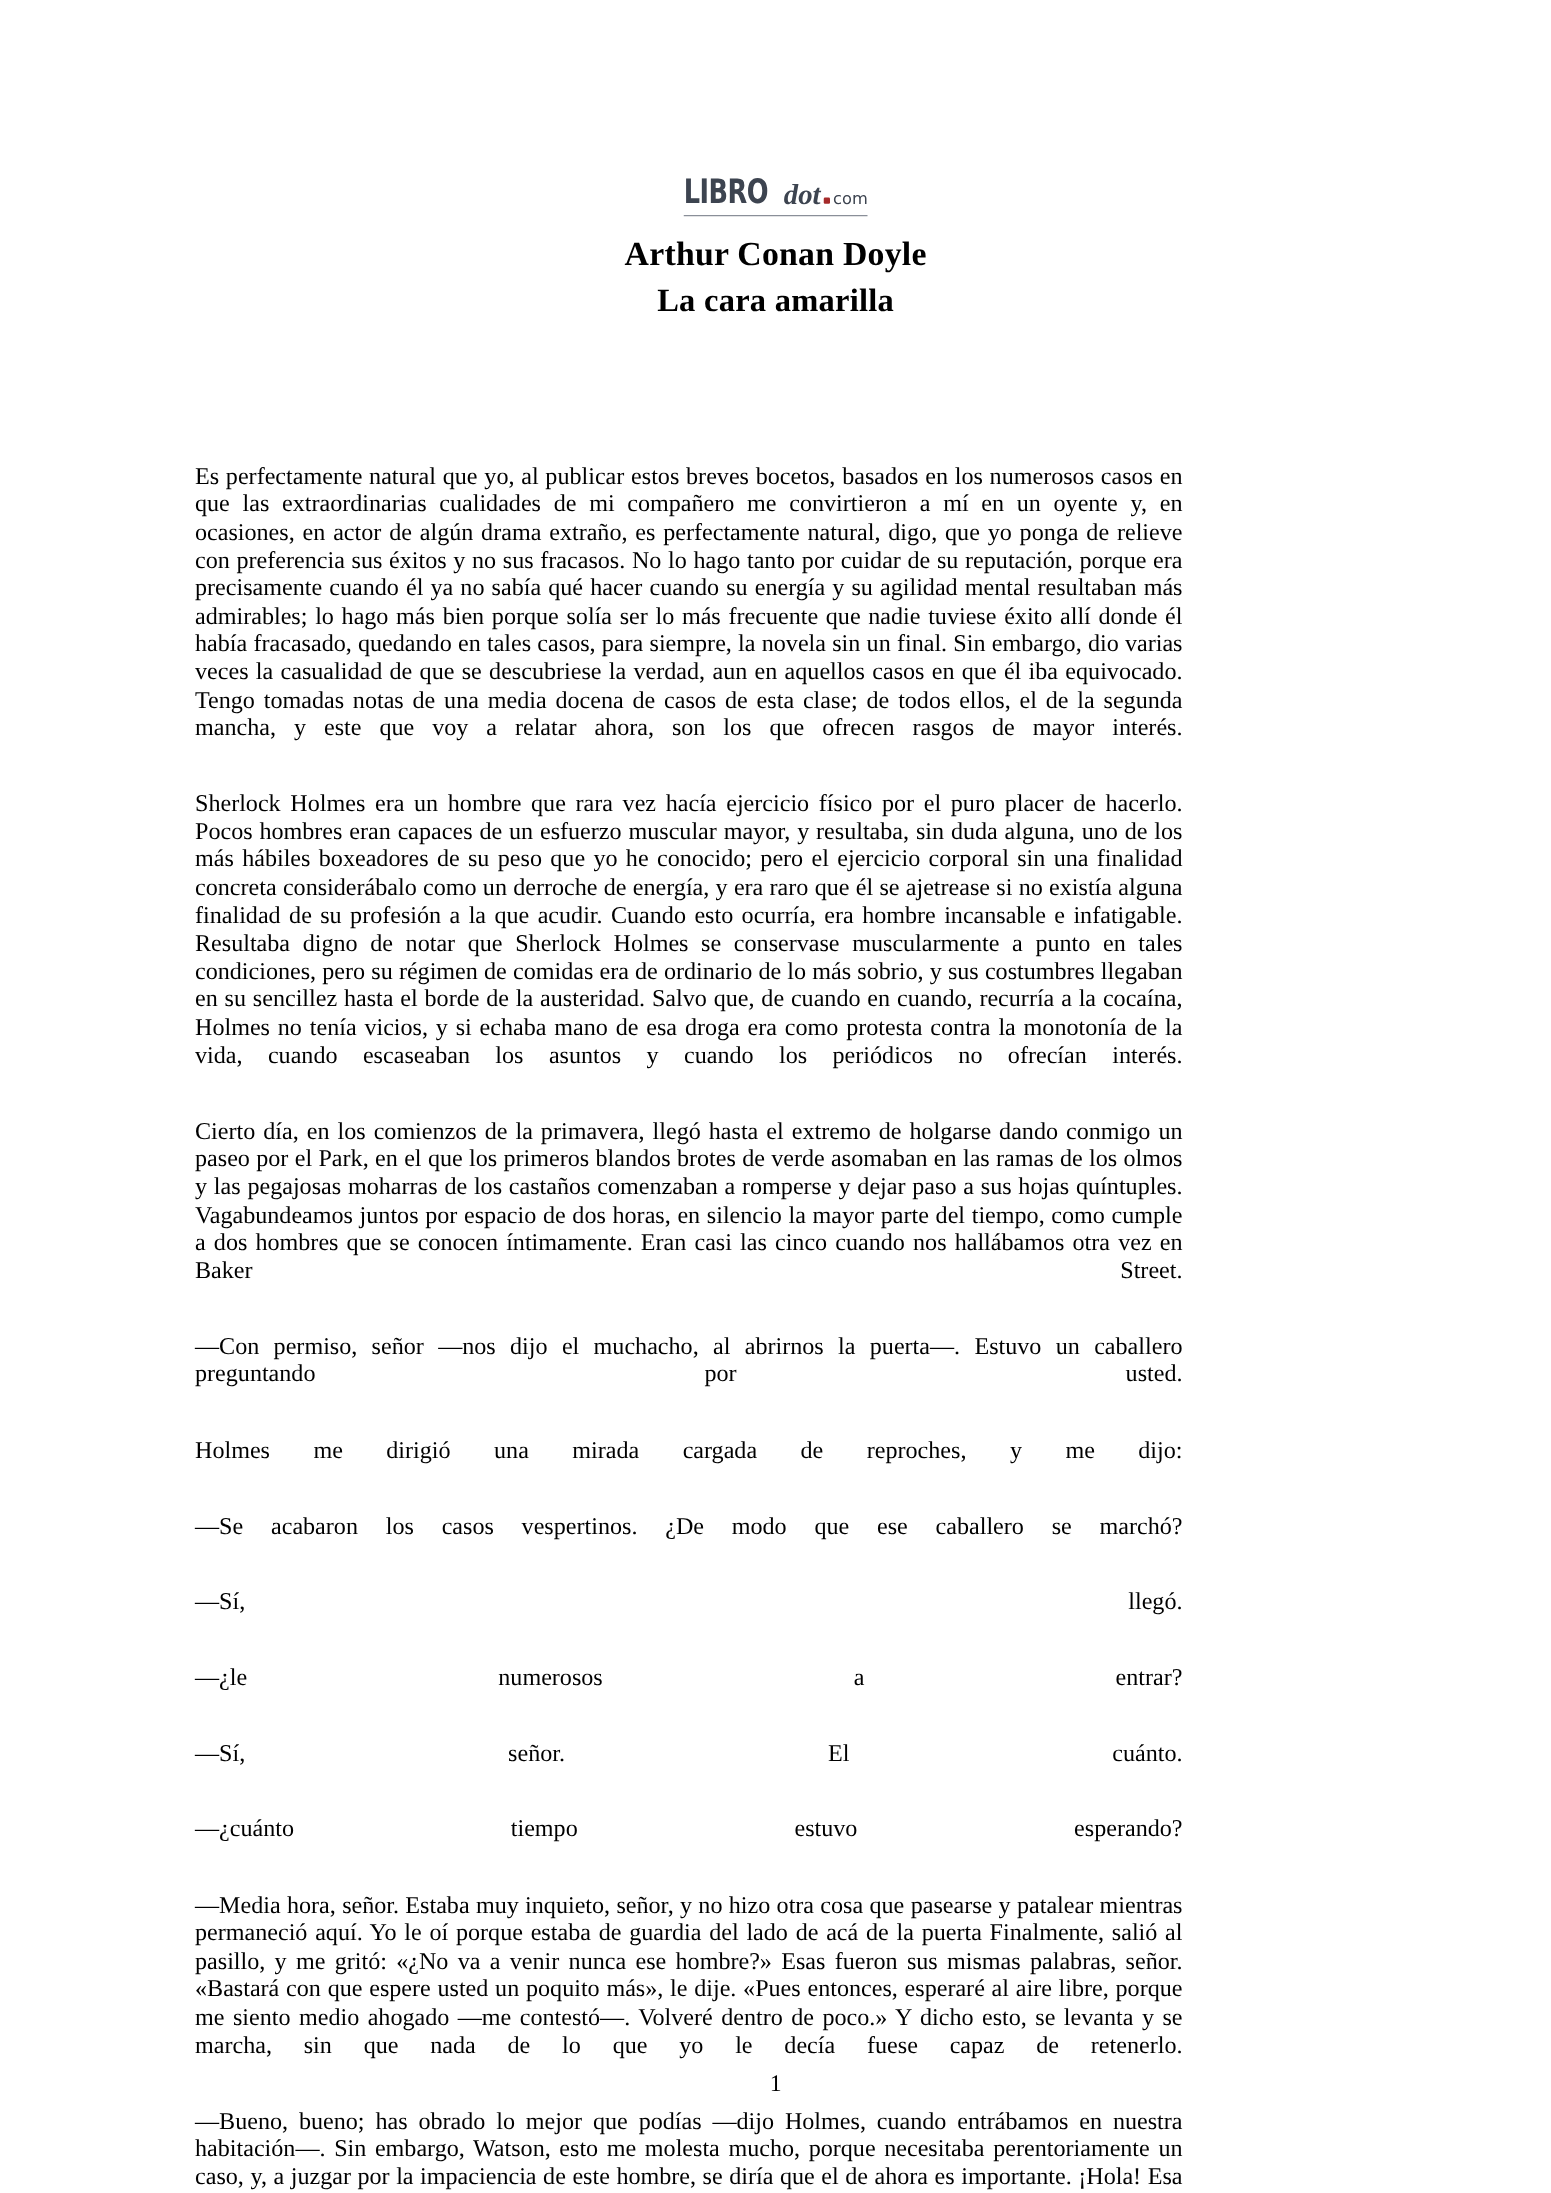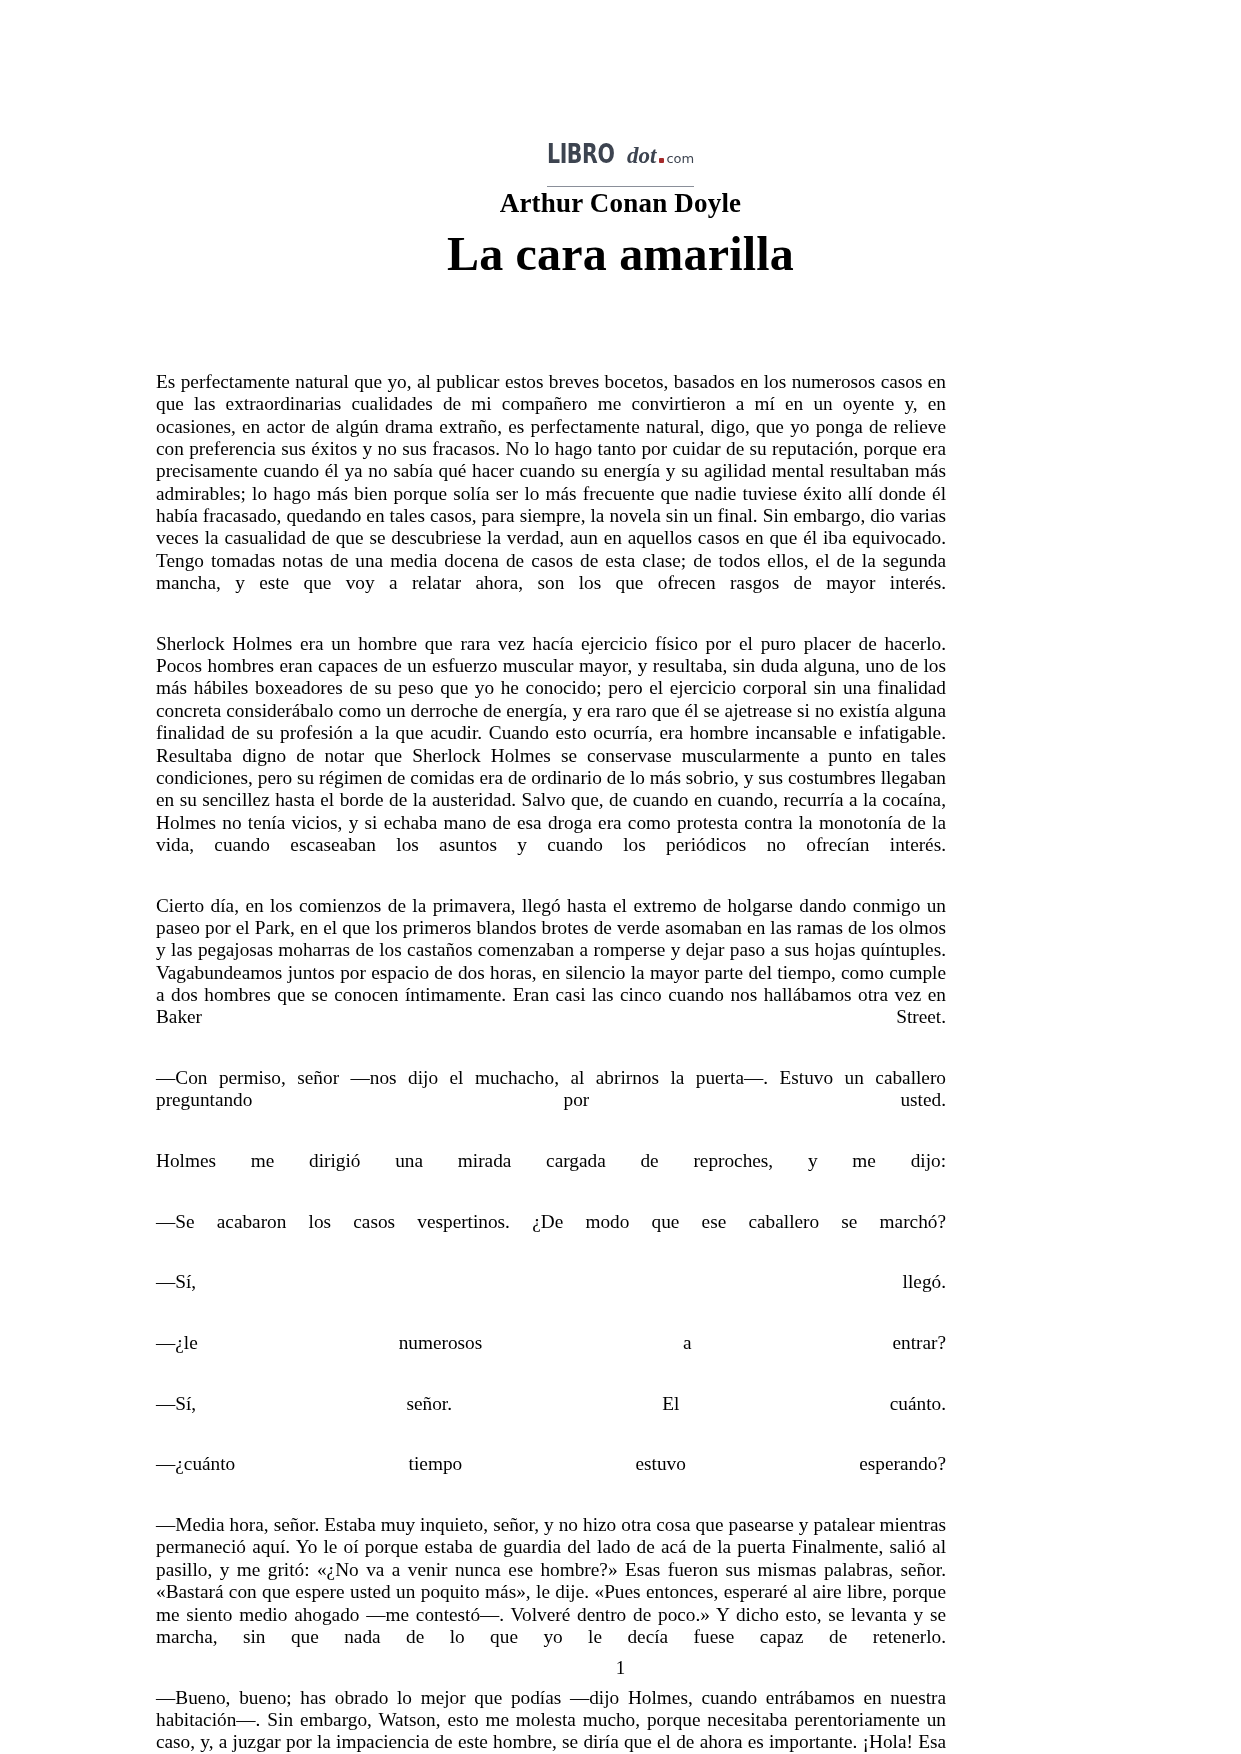--- a/index.html
+++ b/index.html
@@ -28,21 +28,21 @@
   .masthead {
     position: absolute;
     top: 142px;
     left: 0;
     width: 1241px;
     text-align: center;
   }
   .logo {
     display: inline-block;
     position: relative;
-    padding-bottom: 20px;
+    padding-bottom: 6px;
     white-space: nowrap;
     line-height: 1;
   }
   .logo-libro {
     font-family: "DejaVu Sans", sans-serif;
     font-weight: bold;
     font-size: 25px;
     letter-spacing: -0.5px;
     color: #3d4450;
     transform: scaleX(0.82) scaleY(1.08);
@@ -98,21 +98,21 @@
     font-family: "Liberation Serif", serif;
     font-weight: bold;
     font-size: 27px;
     line-height: 1.15;
     letter-spacing: 0.2px;
     margin: 0;
   }
   .book-title {
     font-family: "Liberation Serif", serif;
     font-weight: bold;
-    font-size: 48px;
+    font-size: 26px;
     line-height: 1.18;
     letter-spacing: 0.2px;
     margin: 7px 0 0 0;
   }
 
   
   .body-text {
     position: absolute;
     top: 355px;
     left: 140px;

